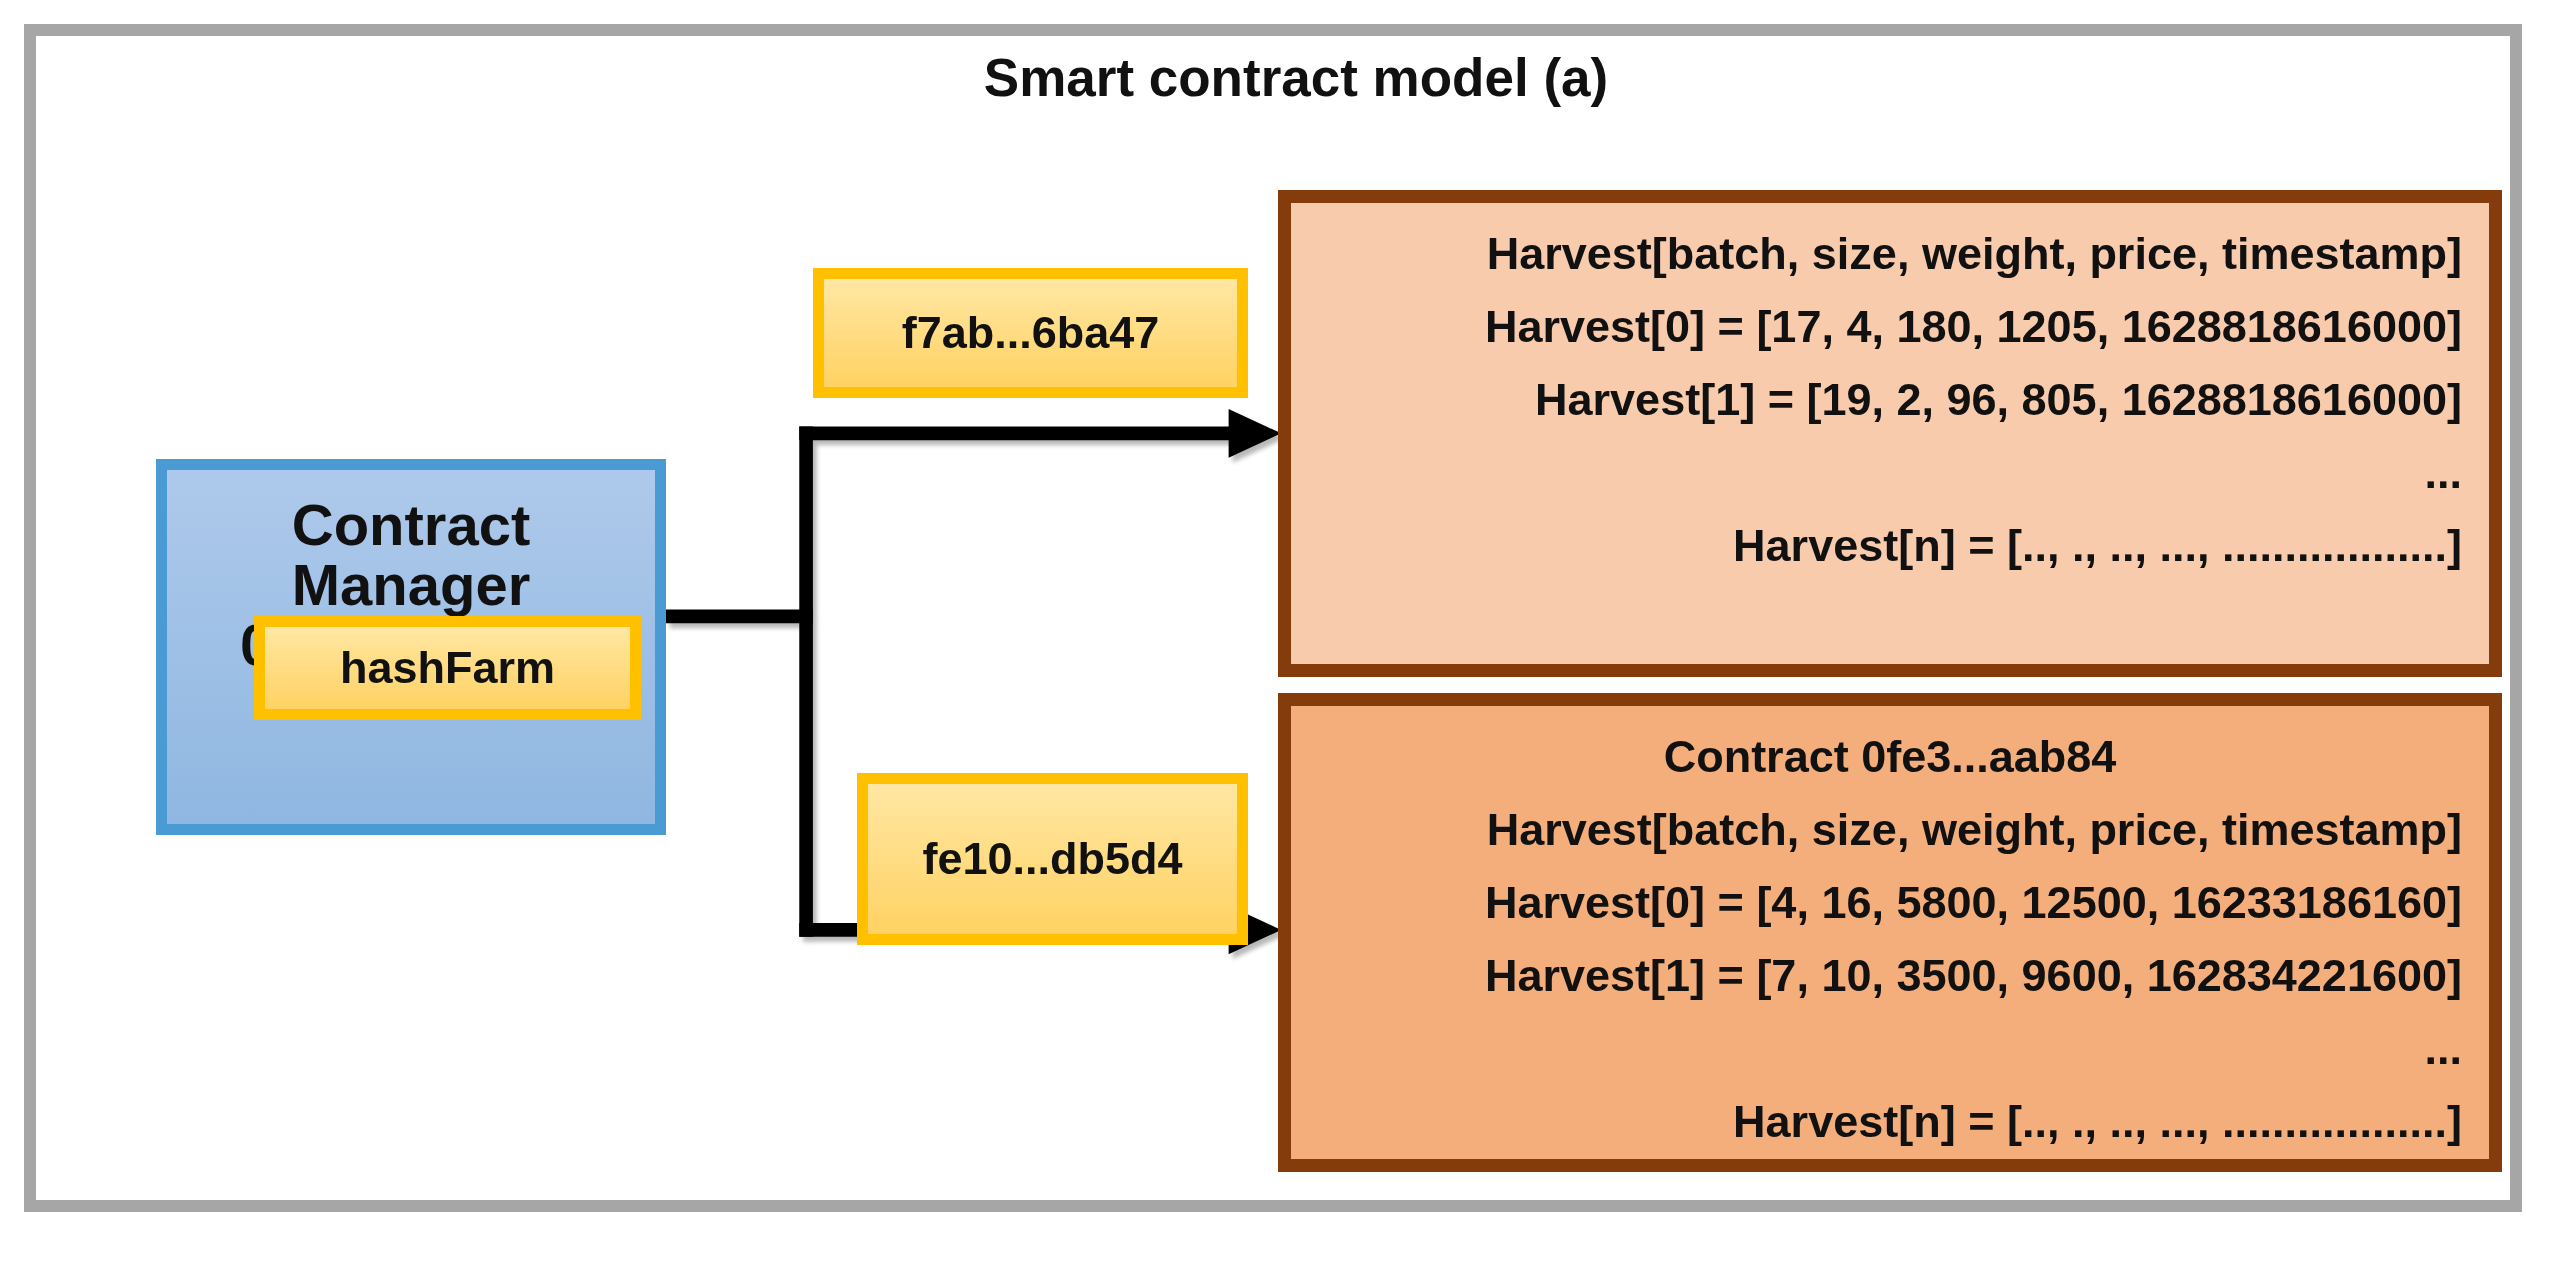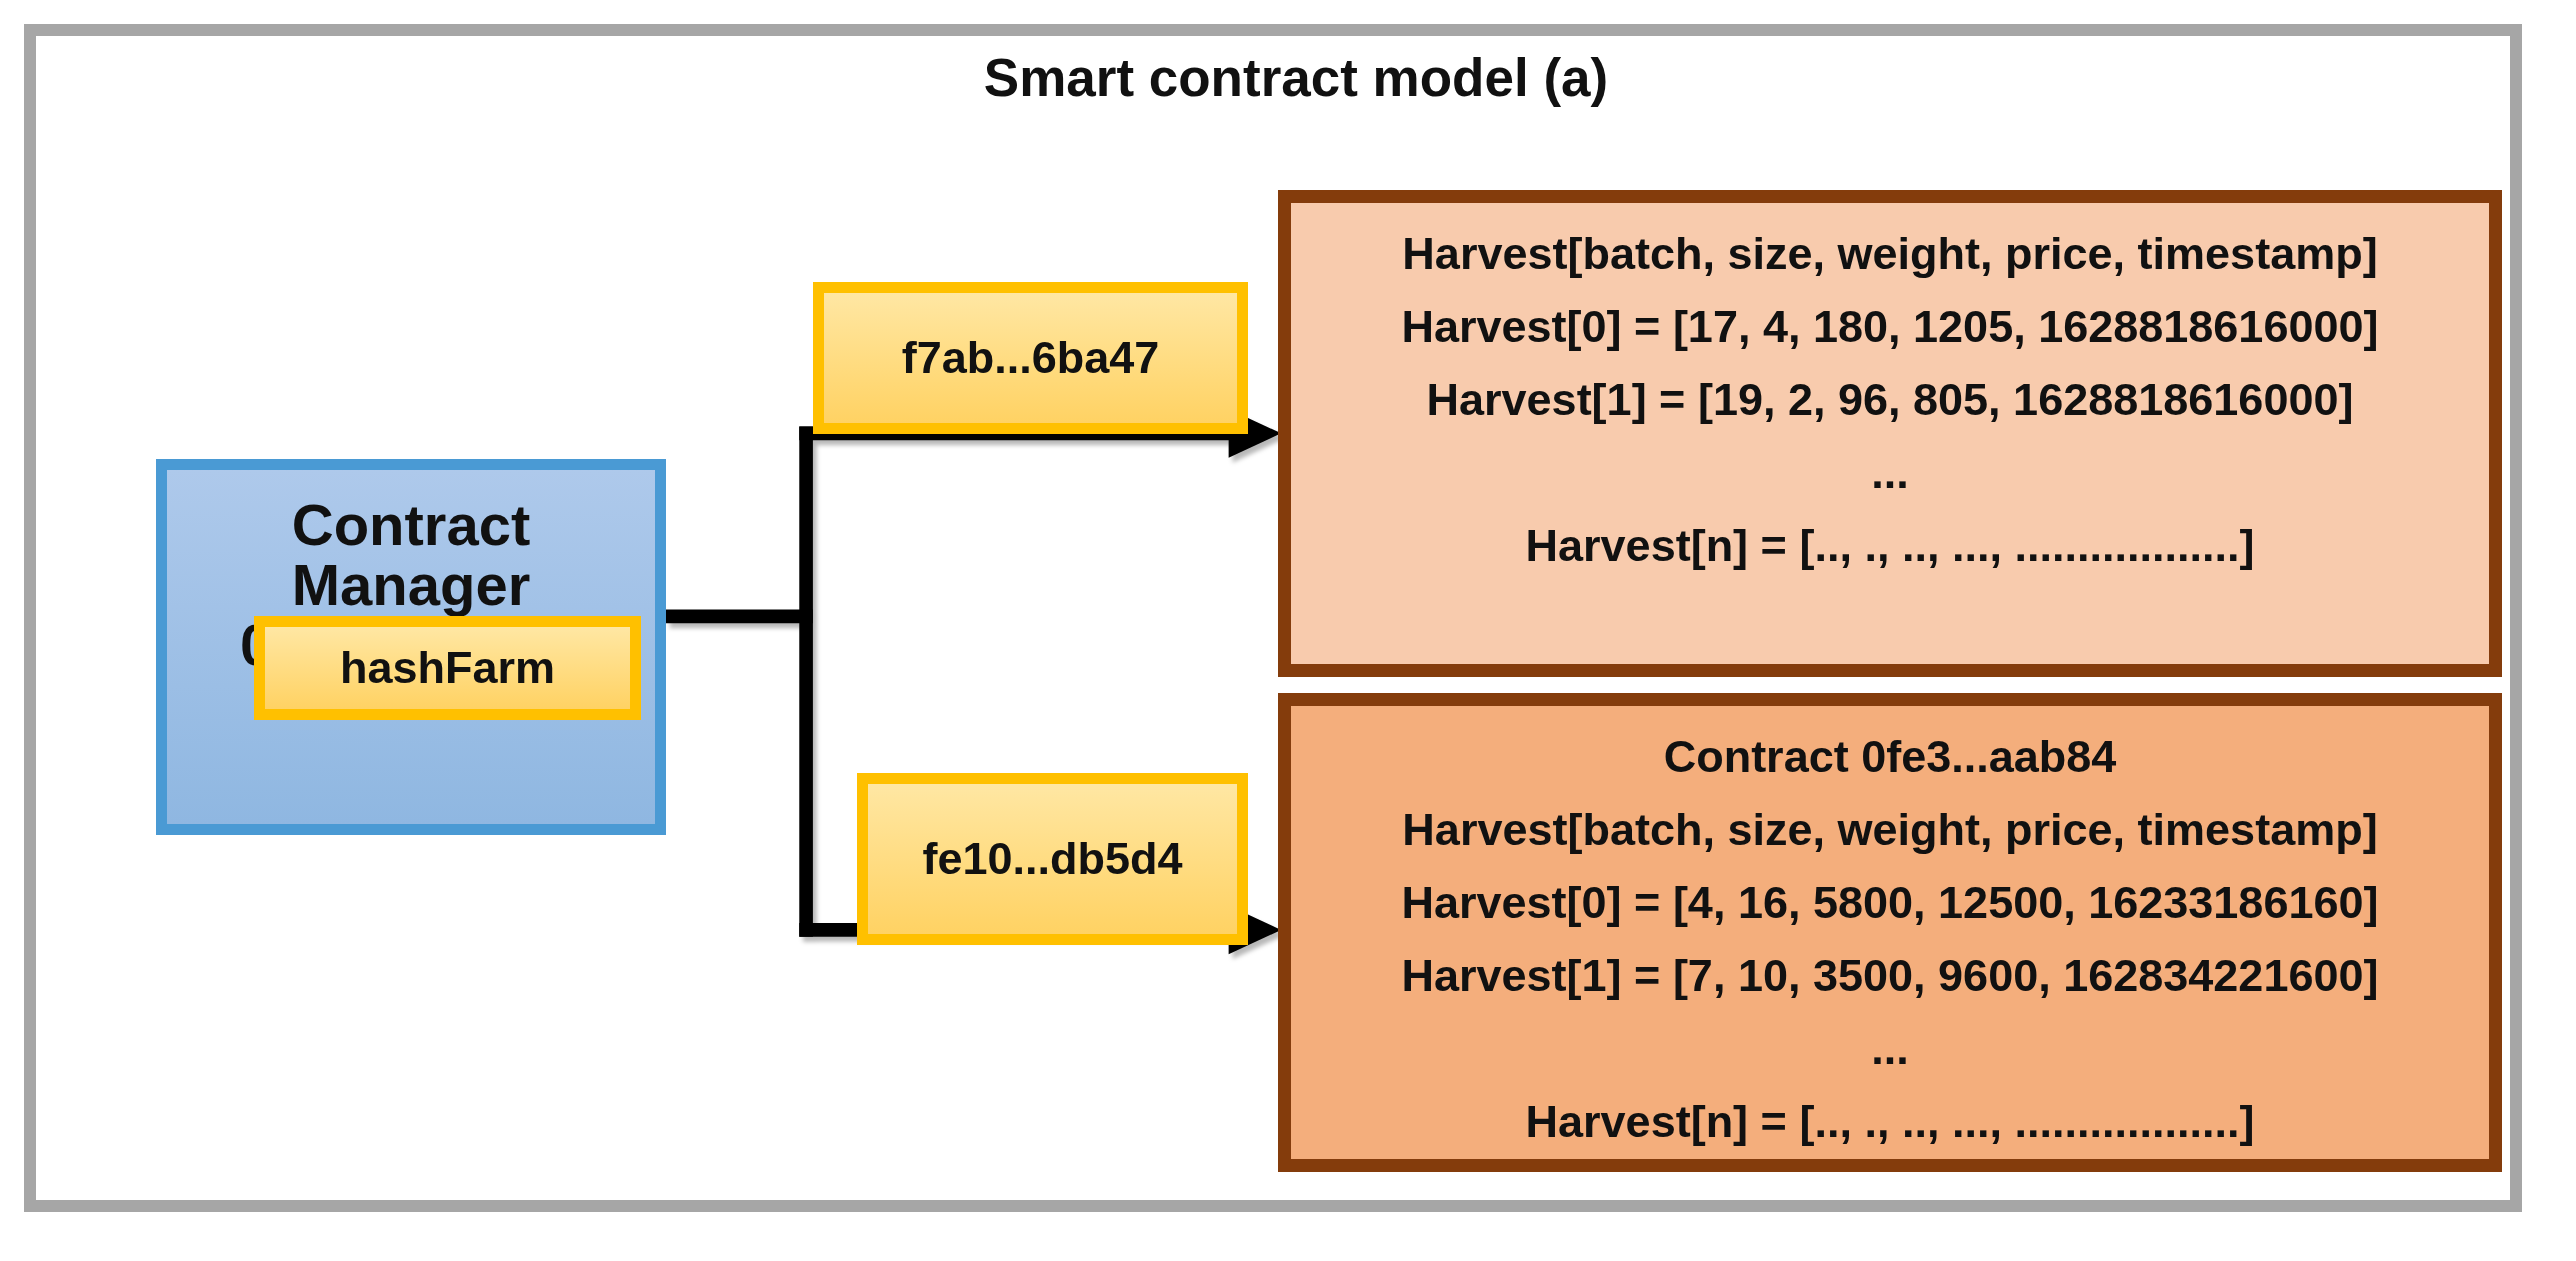--- a/index.html
+++ b/index.html
@@ -49,37 +49,37 @@
     border: 11.7px solid #ffc000;
     background: linear-gradient(180deg, #ffe7a3 0%, #ffd263 100%);
     display: flex;
     align-items: center;
     justify-content: center;
     font-size: 45px;
     font-weight: bold;
     color: #111111;
   }
   .hashfarm { left: 216px; top: 616px; width: 387px; height: 104px; margin-left: 38px; }
-  .edge-top  { left: 813px; top: 282px; width: 435px; height: 152px; }
+  .edge-top  { left: 813px; top: 268px; width: 435px; height: 130px; }
   .edge-bot  { left: 857px; top: 773px; width: 391px; height: 172px; }
   
   .contract-box {
     position: absolute;
     box-sizing: border-box;
     border: 13.6px solid #843c0c;
     padding: 13.6px 27px 0 27px;
     font-size: 45px;
     font-weight: bold;
     color: #111111;
     line-height: 73px;
   }
   .contract-top { left: 1278px; top: 190px; width: 1224px; height: 487px; background: #f8cbad; }
   .contract-bottom { left: 1278px; top: 693px; width: 1224px; height: 479px; background: #f4ae7c; }
   .contract-header { text-align: center; }
-  .contract-line { text-align: center; white-space: nowrap; }
+  .contract-line { text-align: right; white-space: nowrap; }
   
   .connector-svg { position: absolute; left: 0; top: 0; }
 </style>
 </head>
 <body>
 
 <div class="canvas">
 
   <div class="frame"></div>
 

